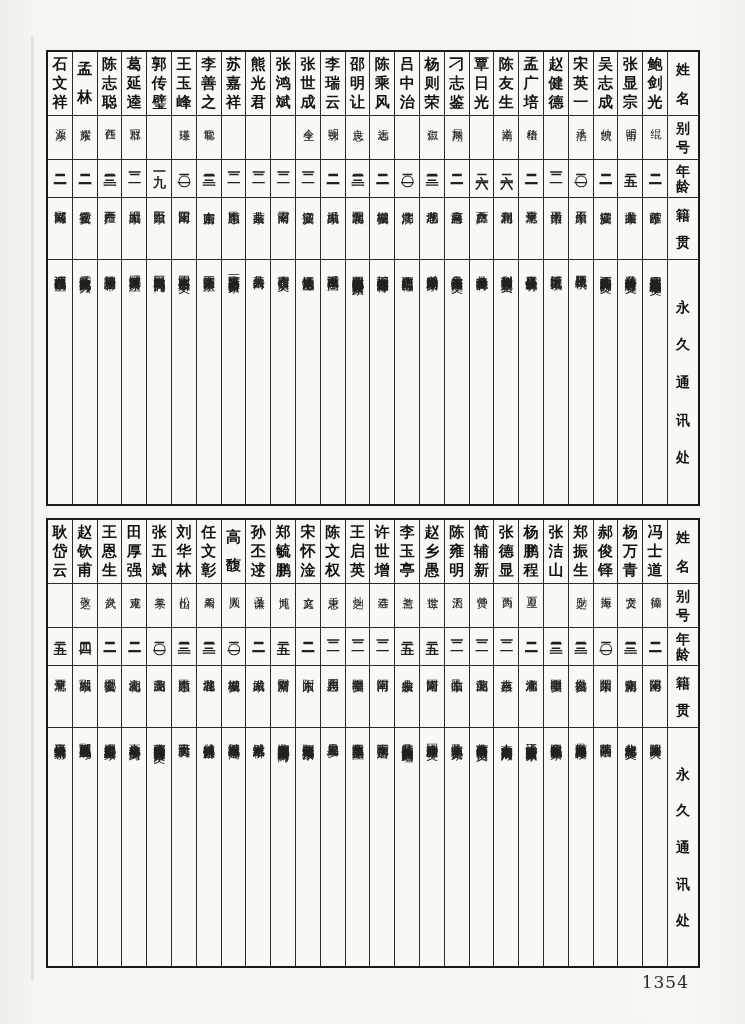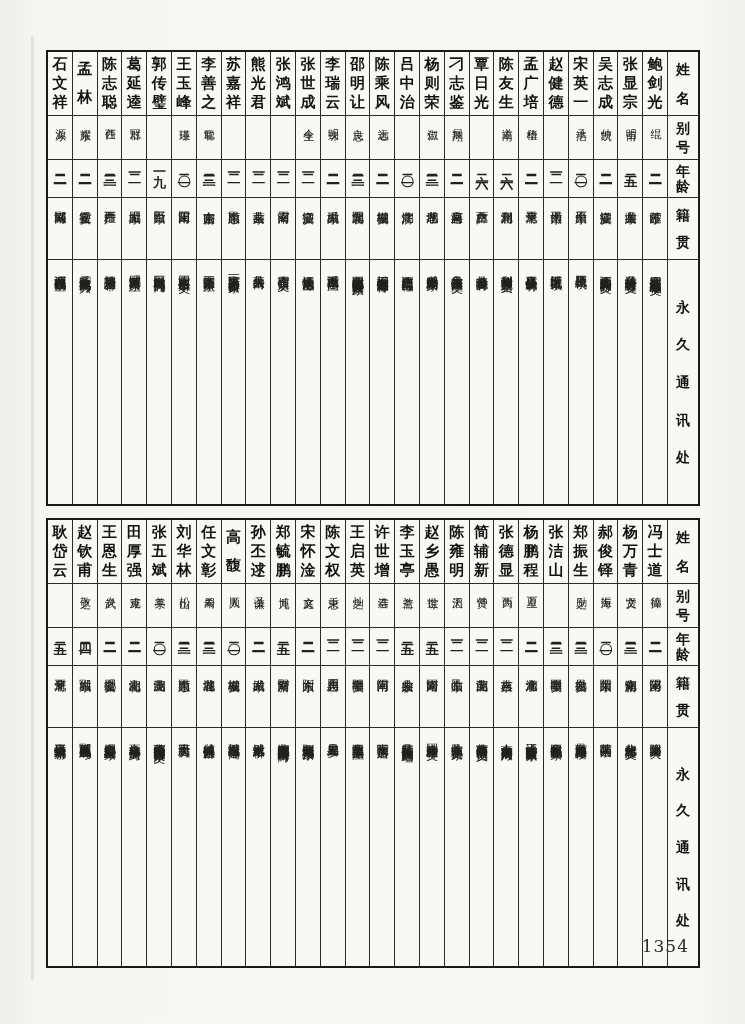--- a/index.html
+++ b/index.html
@@ -32,21 +32,21 @@
   .cell-h{font-weight:700;font-size:14px;line-height:1;color:#131311;}
   .h-addr{justify-content:space-evenly;padding:16px 0;}
   .vcell{justify-content:center;align-items:flex-start;padding-top:4px;}
   .vtext{writing-mode:vertical-rl;text-orientation:upright;line-height:1.06;color:#21211e;}
   .t-alias{font-size:11px;letter-spacing:1px;}
   .t-age{font-size:13px;font-weight:600;letter-spacing:1px;}
   .t-origin{font-size:12px;}
   .t-addr{font-size:12px;letter-spacing:0.5px;}
   .a-cell{padding-top:6px;}
   .page-number{
-    position:absolute;top:936px;right:56px;
+    position:absolute;top:972px;right:56px;
     font-family:"DejaVu Serif",serif;font-size:17px;color:#2a2a28;letter-spacing:1px;
   }
 </style>
 </head>
 <body>
 
 <div class="page">
   <div class="crease"></div>
   <div class="reg-table table-top">
       <div class="col header-col">

